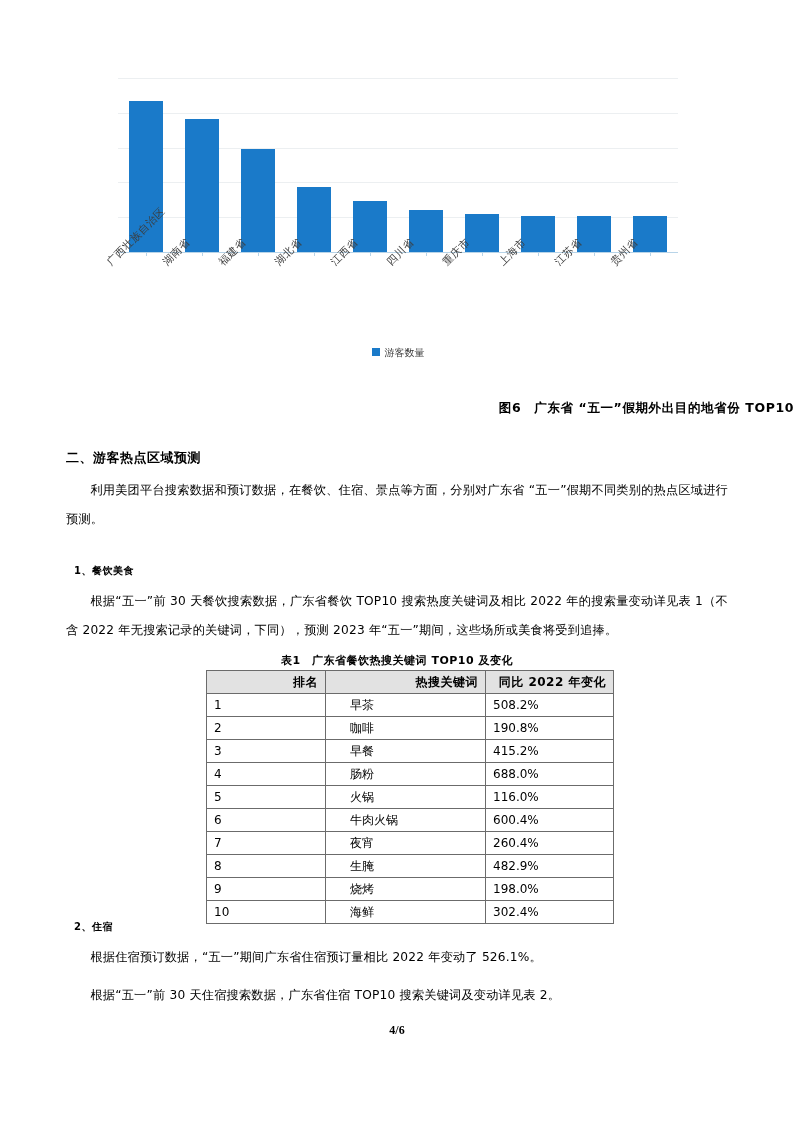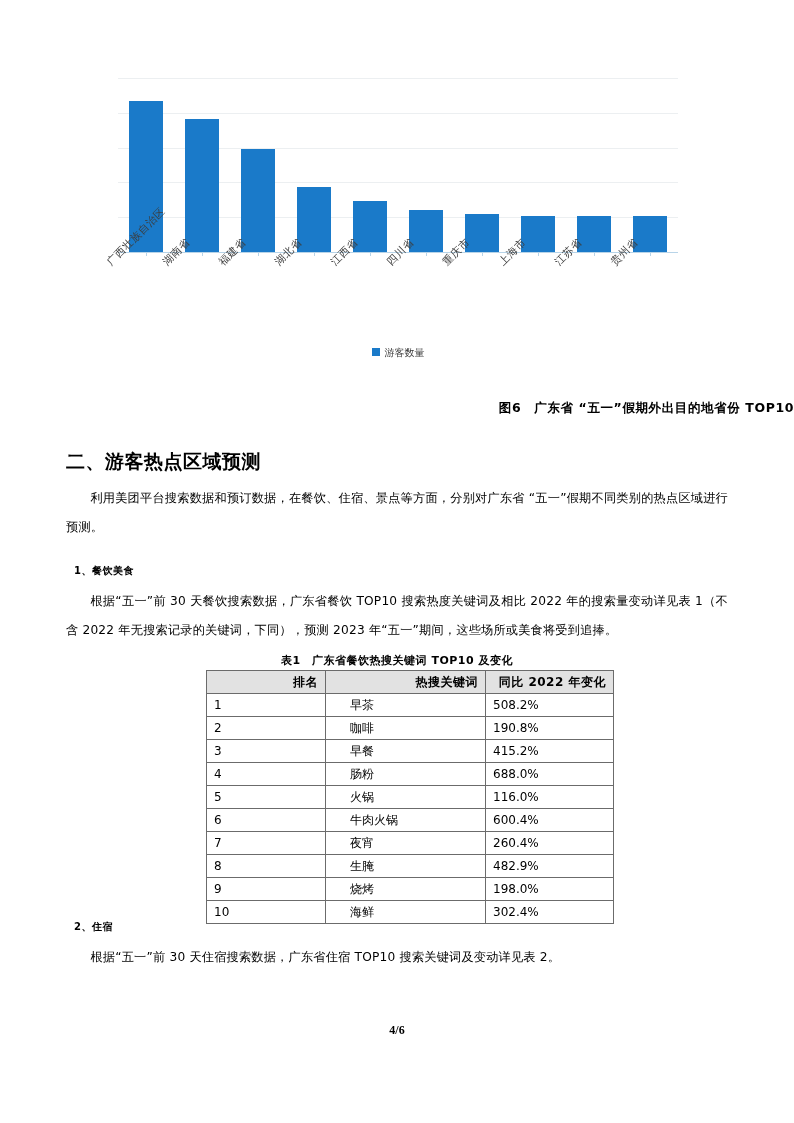--- a/index.html
+++ b/index.html
@@ -127,21 +127,21 @@
     position: absolute;
     left: 0;
     right: 0;
     top: 400px;
     text-align: right;
     font-size: 12.5px;
     font-weight: bold;
     letter-spacing: 0.6px;
   }
   .h2 {
-    font-size: 19px;
+    font-size: 13px;
     font-weight: bold;
     letter-spacing: 0.5px;
     margin: 0;
   }
   .h3 {
     font-size: 10px;
     font-weight: bold;
     letter-spacing: 0.5px;
     margin: 8px;
   }
@@ -374,18 +374,19 @@
         <tr>
           <td class="c-rank">10</td>
           <td class="c-kw">海鲜</td>
           <td class="c-chg">302.4%</td>
         </tr>
       </tbody>
   </table>
 
   <div class="sec-stay">
     <p class="h3">2、住宿</p>
+    <p class="para">根据住宿预订数据，“五一”期间广东省住宿预订量相比 2022 年变动了 526.1%。</p>
     <p class="para">根据“五一”前 30 天住宿搜索数据，广东省住宿 TOP10 搜索关键词及变动详见表 2。</p>
   </div>
 
   <div class="footer">4/6</div>
 
 </div>
 
 </body></html>

